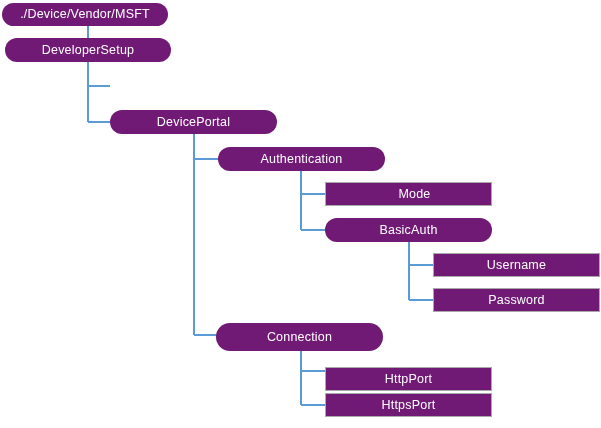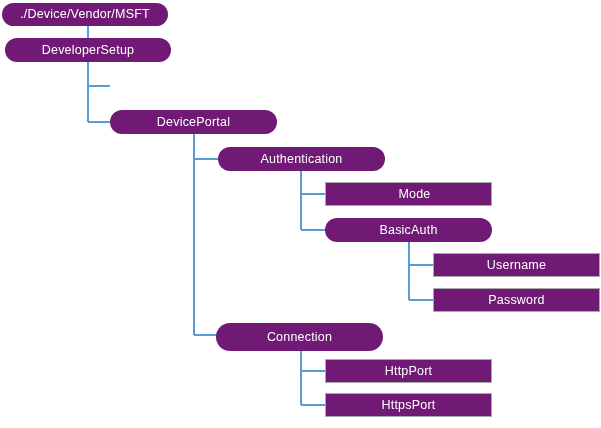--- a/index.html
+++ b/index.html
@@ -114,21 +114,21 @@
   </div>
 
   <div class="node rect" style="left:433px; top:288px; width:167px; height:24px;">
     <span class="node-label">Password</span>
   </div>
 
   <div class="node pill" style="left:216px; top:323px; width:167px; height:28px;">
     <span class="node-label">Connection</span>
   </div>
 
-  <div class="node rect" style="left:325px; top:359px; width:167px; height:24px;">
+  <div class="node rect" style="left:325px; top:367px; width:167px; height:24px;">
     <span class="node-label">HttpPort</span>
   </div>
 
   <div class="node rect" style="left:325px; top:393px; width:167px; height:24px;">
     <span class="node-label">HttpsPort</span>
   </div>
 
 </div>
 
 </body></html>

